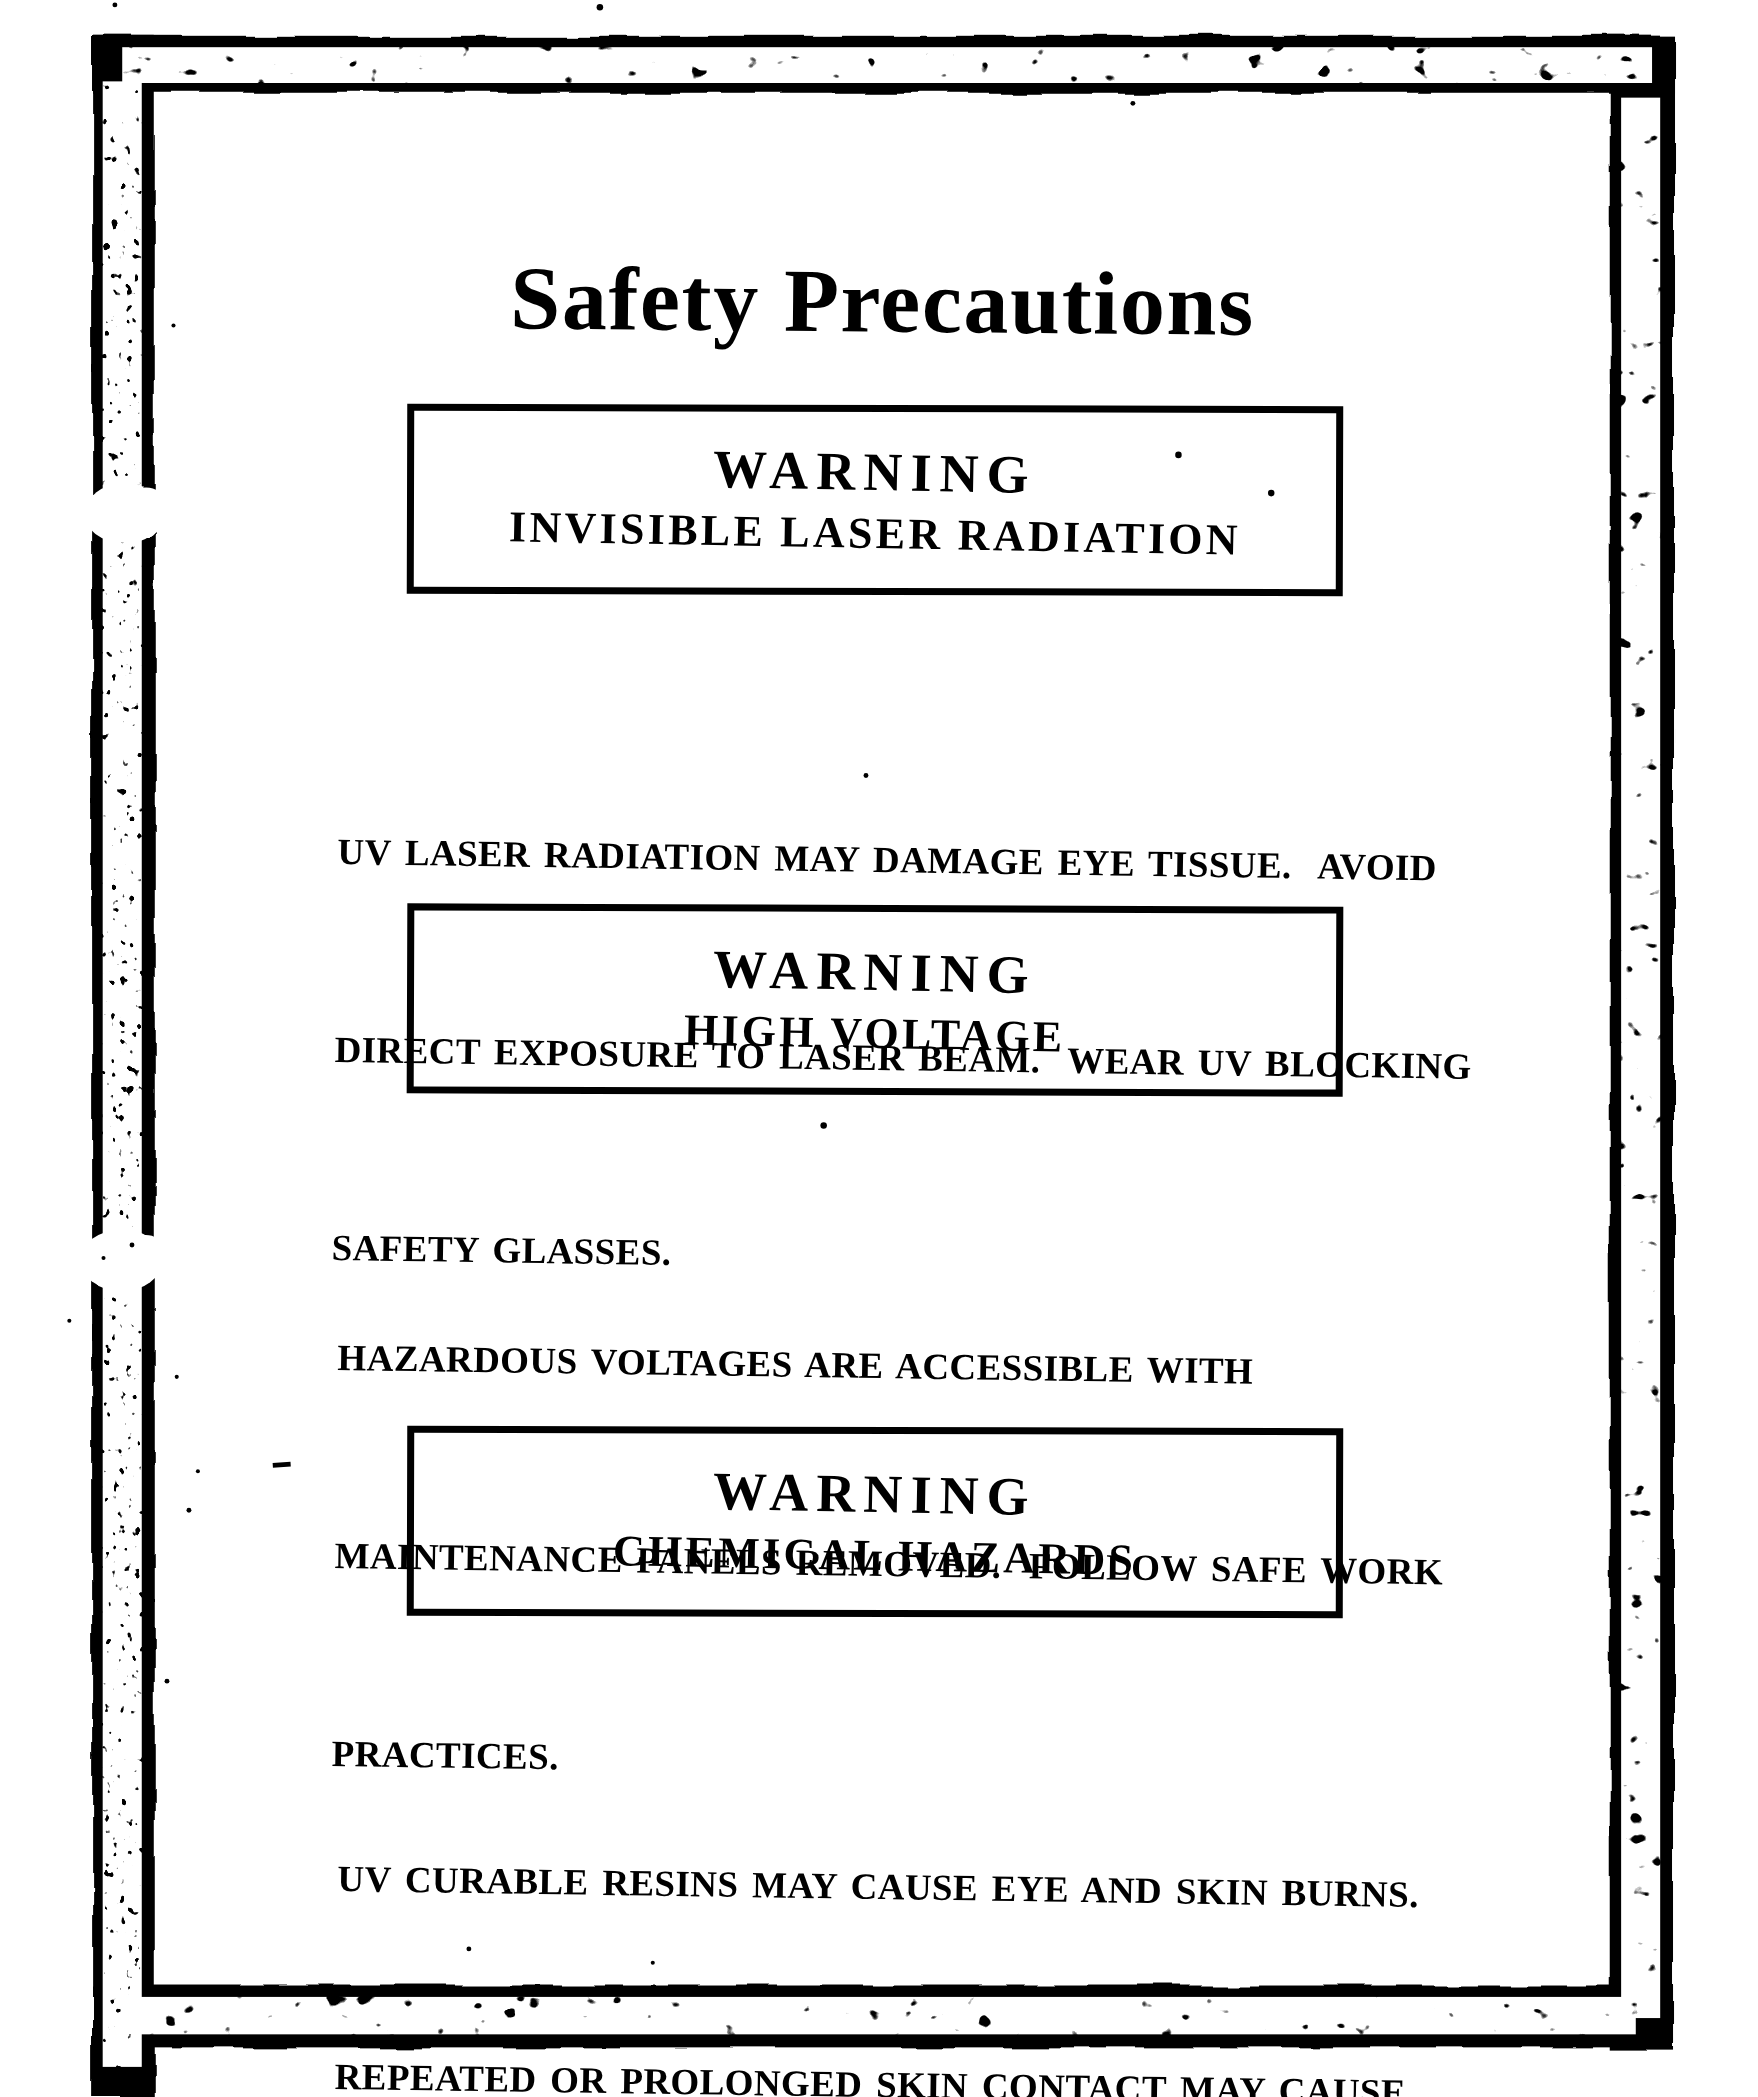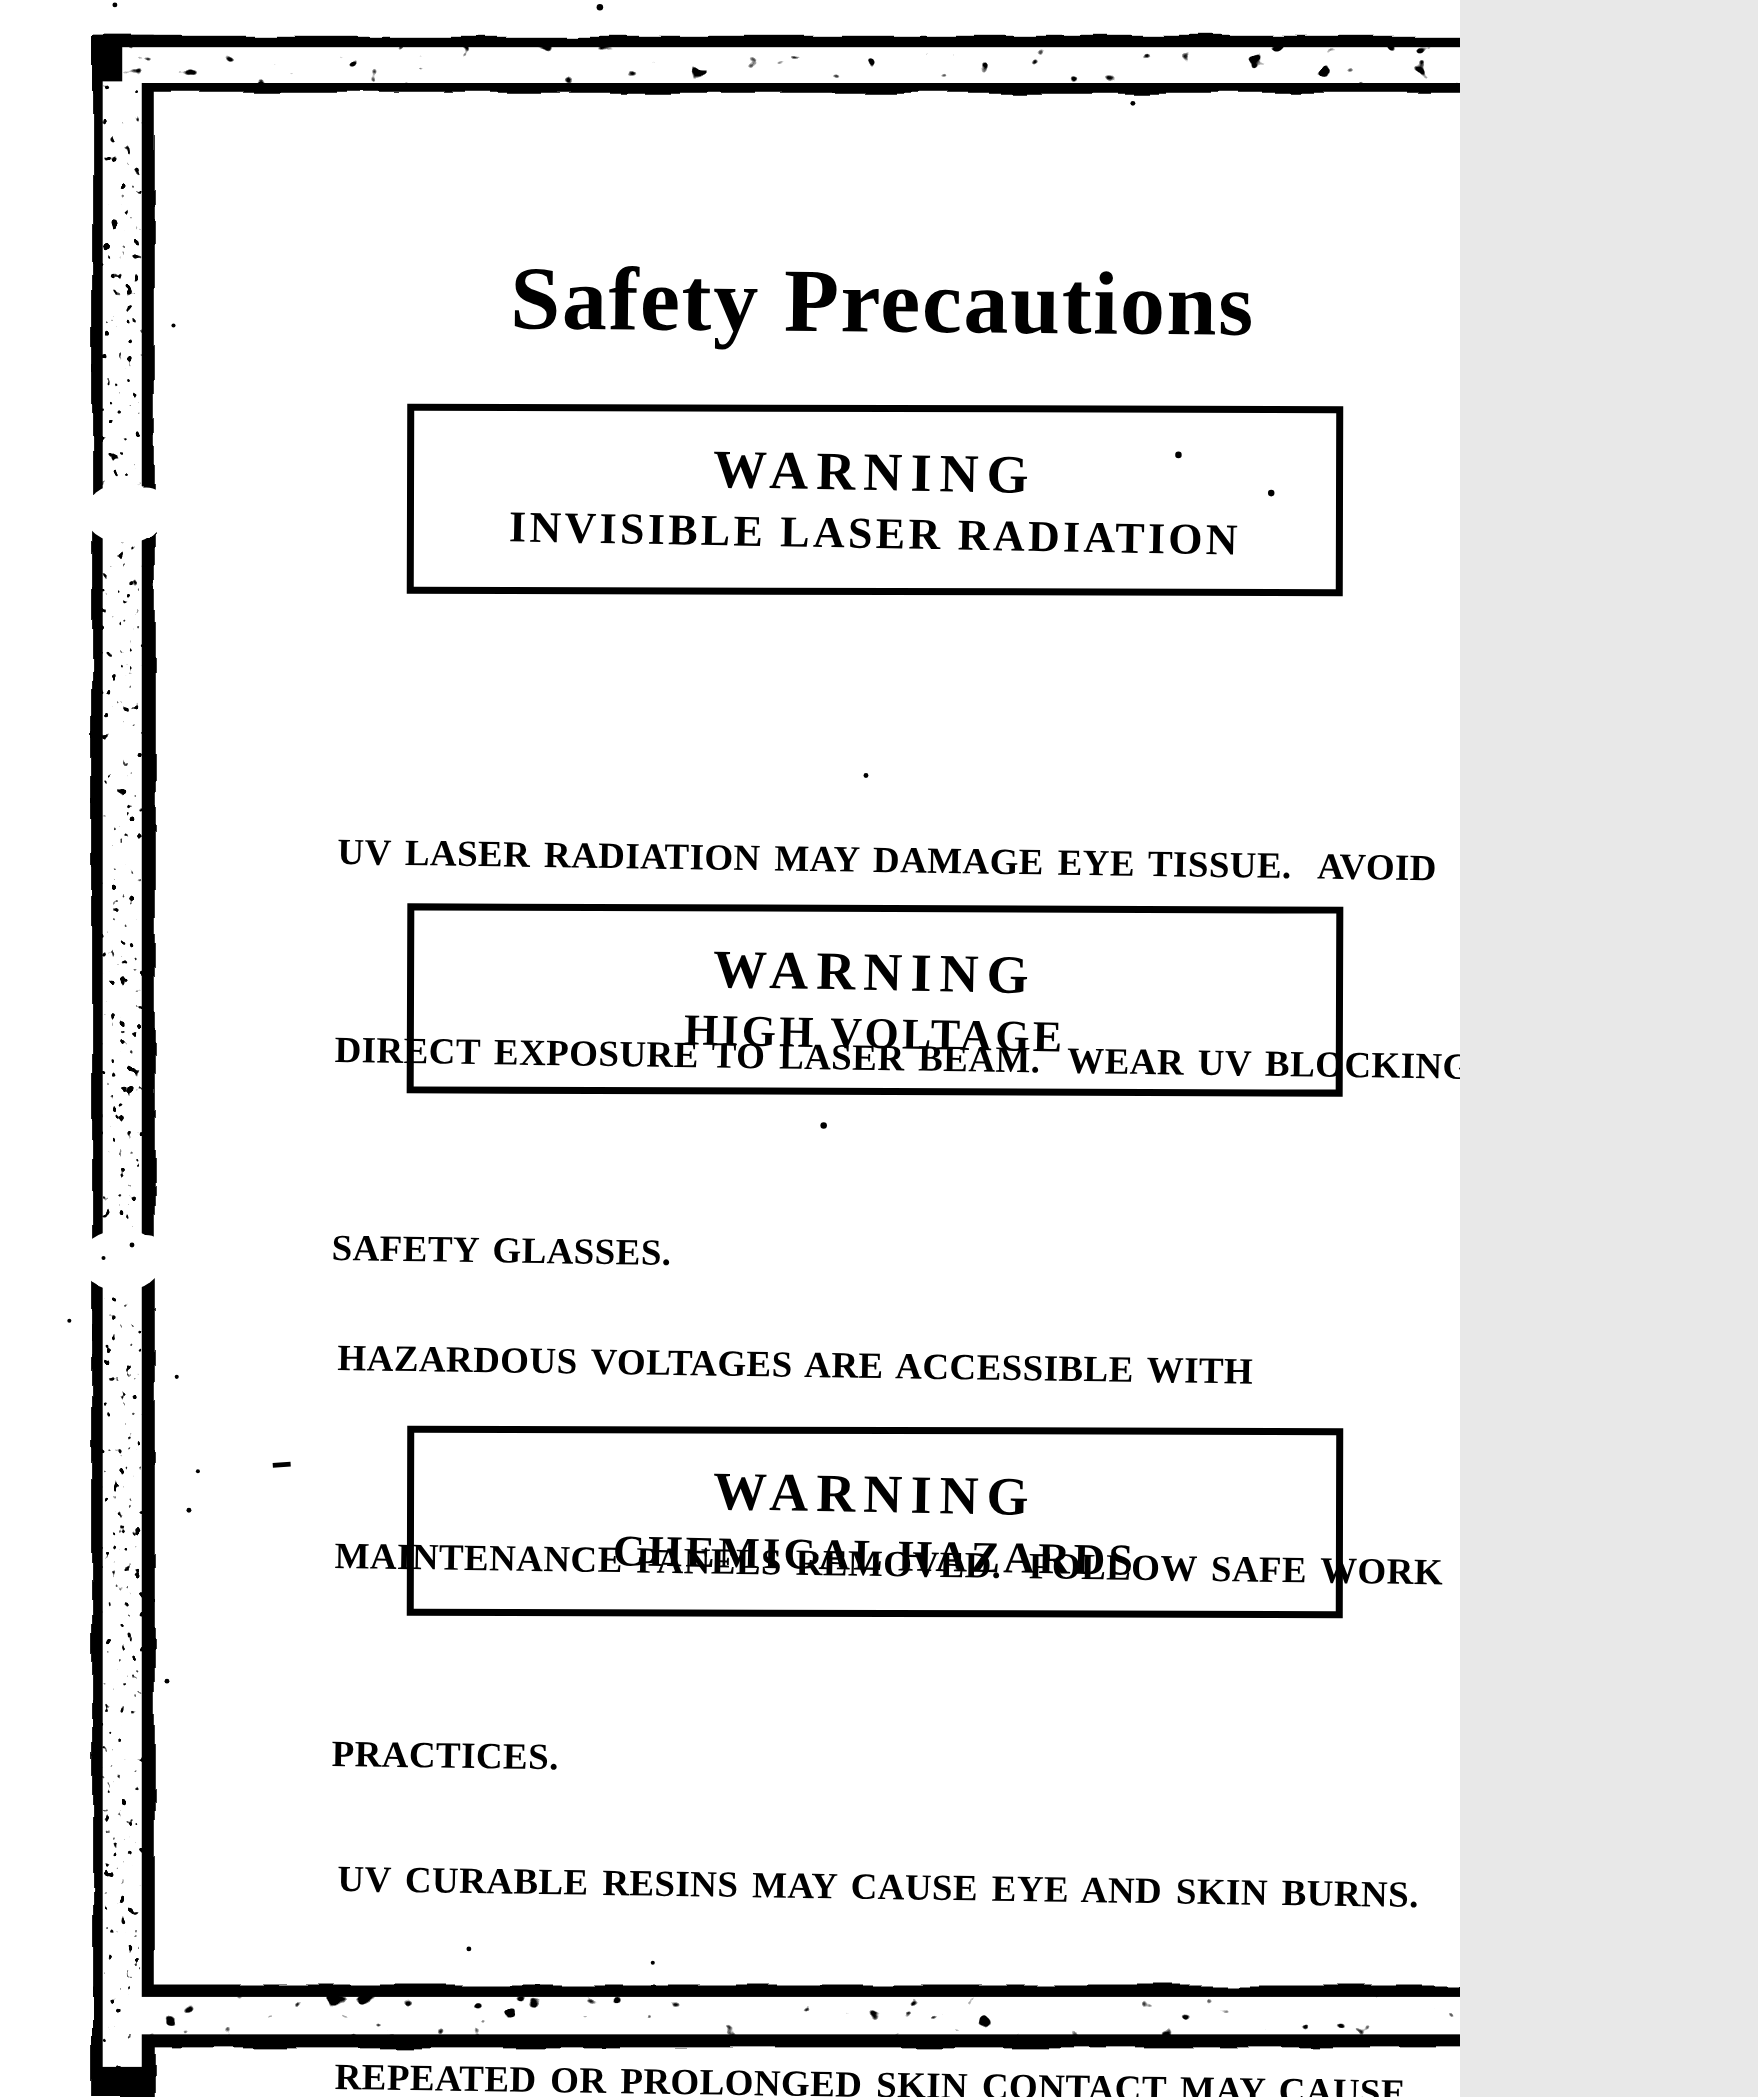--- a/index.html
+++ b/index.html
@@ -1,18 +1,18 @@
 <!DOCTYPE html>
 <html style="font-size:13px"><head>
 <meta charset="utf-8">
 <style>
   html,body{margin:0;padding:0;background:#e8e8e8;}
   #page{
     position:relative;
-    width:1460px;height:2097px;
+    width:1758px;height:2097px;
     background:#ffffff;
     font-family:"Liberation Serif","DejaVu Serif",serif;
     color:#000;
     overflow:hidden;
   }
   .frame-svg{position:absolute;left:0;top:0;width:1758px;height:2097px;}
 
   .doc-title{
     position:absolute;
     left:476px;top:186px;width:814px;

